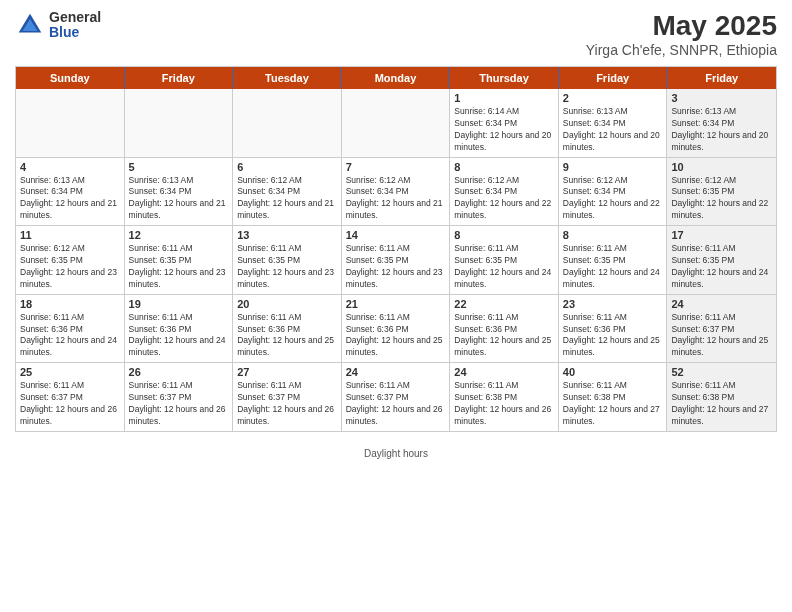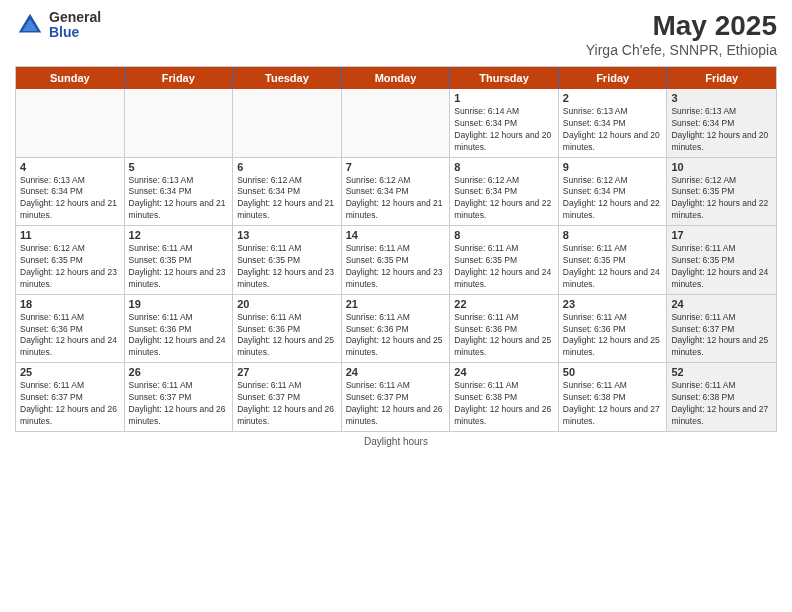--- a/index.html
+++ b/index.html
@@ -103,21 +103,21 @@
       font-weight: bold;
       margin-bottom: 2px;
       display: block;
     }
     .cell-info {
       font-size: 8.5px;
       line-height: 1.4;
       color: #333;
     }
     .footer {
-      margin-top: 4px;
+      margin-top: 16px;
       font-size: 10px;
       color: #555;
       text-align: center;
     }
   </style>
 </head>
 <body>
 
 <div class="page">
   <div class="header">
@@ -329,21 +329,21 @@
 Sunset: 6:37 PM
 Daylight: 12 hours and 26 minutes.</div>
           </div>
           <div class="cal-cell">
             <span class="day-num">24</span>
             <div class="cell-info" style="white-space: pre-line;">Sunrise: 6:11 AM
 Sunset: 6:38 PM
 Daylight: 12 hours and 26 minutes.</div>
           </div>
           <div class="cal-cell">
-            <span class="day-num">50</span>
+            <span class="day-num">40</span>
             <div class="cell-info" style="white-space: pre-line;">Sunrise: 6:11 AM
 Sunset: 6:38 PM
 Daylight: 12 hours and 27 minutes.</div>
           </div>
           <div class="cal-cell shade">
             <span class="day-num">52</span>
             <div class="cell-info" style="white-space: pre-line;">Sunrise: 6:11 AM
 Sunset: 6:38 PM
 Daylight: 12 hours and 27 minutes.</div>
           </div>

